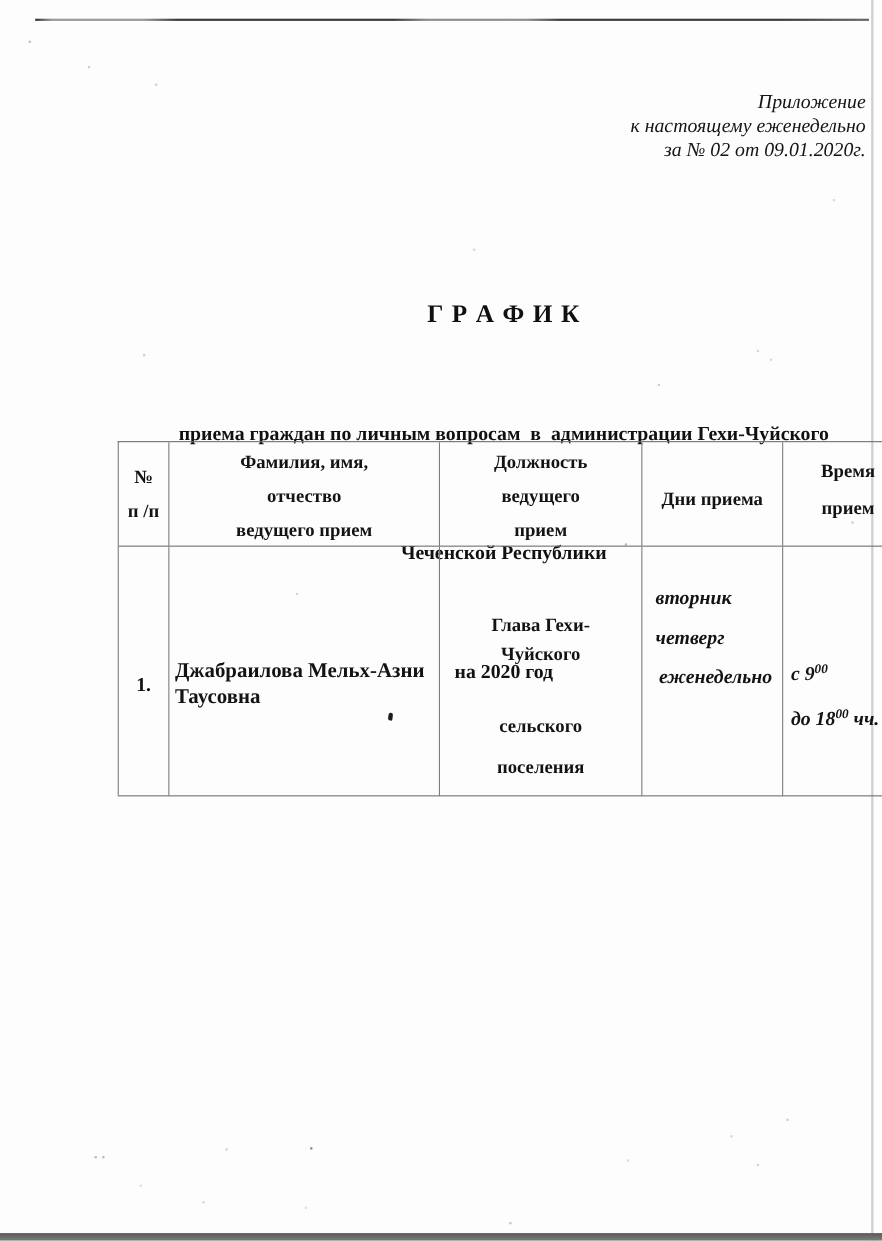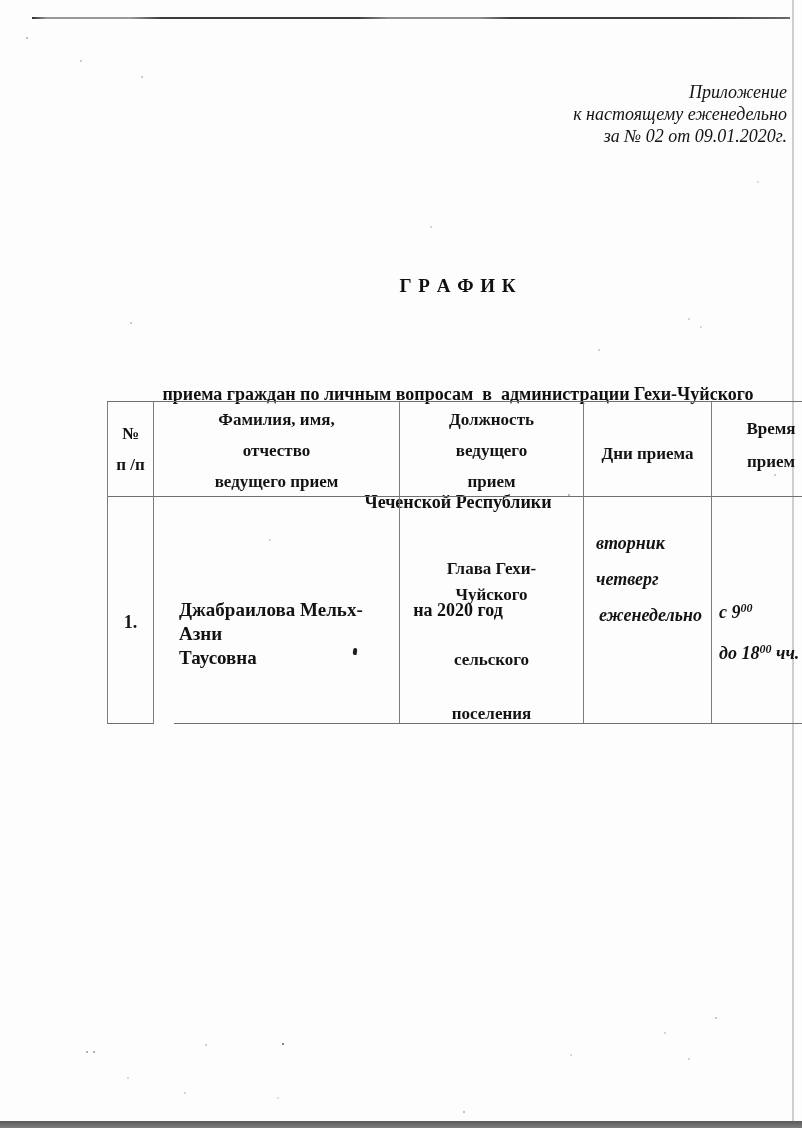--- a/index.html
+++ b/index.html
@@ -55,21 +55,21 @@
     text-align: right; font-style: italic;
     font-size: 18px; line-height: 22px; color: #141414; margin-top: 24px;
   }
 
   
   .title-block {
     position: absolute; top: 196px; left: 125px; width: 666px;
     text-align: center; font-weight: bold; color: #101010;
     font-size: 18px; line-height: 36px; white-space: pre-wrap;
   }
-  .title-block .t-head { font-size: 19px; letter-spacing: 1px; }
+  .title-block .t-head { font-size: 23px; letter-spacing: 1px; }
 
   
   .schedule-table {
     position: absolute; top: 401px; left: 107px;
     display: grid;
     grid-template-columns: 46px 246px 184px 128px 141px;
     grid-template-rows: 95px 227px;
     border-top: 1px solid #6f6f6f;
     border-left: 1px solid #7d7d7d;
   }
@@ -87,27 +87,27 @@
     text-align: center;
   }
   .hc-num  { line-height: 31px; }
   .hc-name, .hc-pos { padding-top: 3px; }
   .hc-days { padding-top: 8px; }
   .hc-time { padding-bottom: 8px; line-height: 33px; padding-right: 22px; }
 
   .bc { font-size: 18px; }
   .bc-num  { text-align: center; font-weight: bold; }
   .bc-num .inner  { margin-top: 115px; line-height: 20px; }
-  .bc-name { font-weight: bold; font-size: 19px; margin-left: 20px; }
+  .bc-name { font-weight: bold; font-size: 19px; }
   .bc-name .inner { margin-top: 101px; padding-left: 5px; line-height: 24px; }
   .bc-pos  { font-weight: bold; font-size: 17px; text-align: center; }
   .bc-pos .inner  { margin-top: 59px; }
   .bc-pos .l { line-height: 26px; }
   .bc-pos .l3 { margin-top: 39px; }
-  .bc-pos .l4 { margin-top: 28px; }
+  .bc-pos .l4 { margin-top: 12px; }
   .bc-days { font-weight: bold; font-style: italic; }
   .bc-days .inner { margin-top: 28px; padding-left: 12px; line-height: 36px; }
   .bc-days .dl3 { margin-left: 3px; }
   .bc-time { font-weight: bold; font-style: italic; }
   .bc-time .inner { margin-top: 92px; padding-left: 7px; line-height: 36px; }
   sup.sup00 {
     font-size: 12px; font-weight: bold; font-style: italic;
     position: relative; top: 1px; left: 0px;
   }
 </style>

